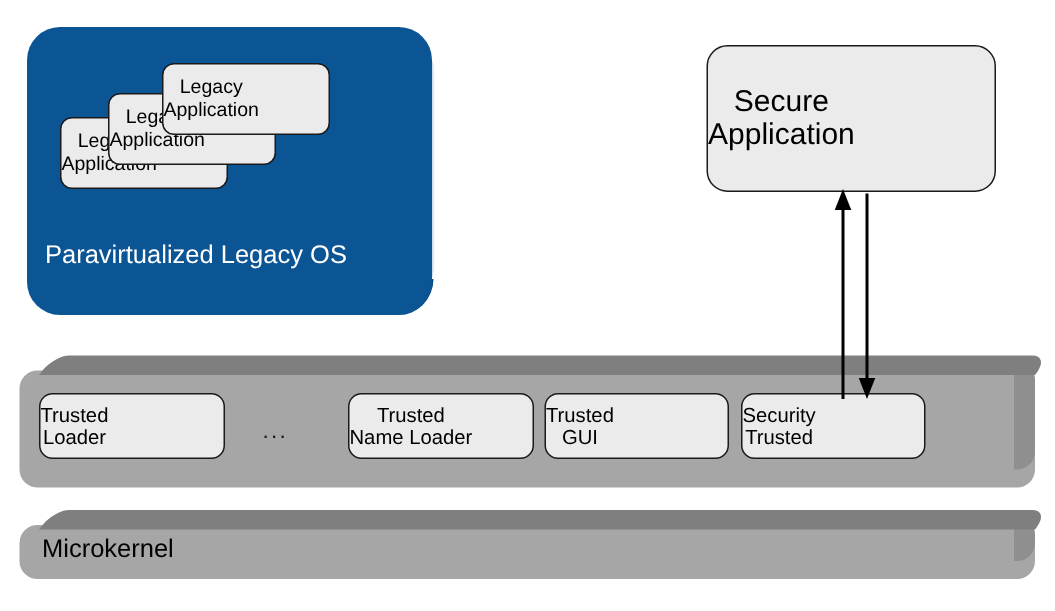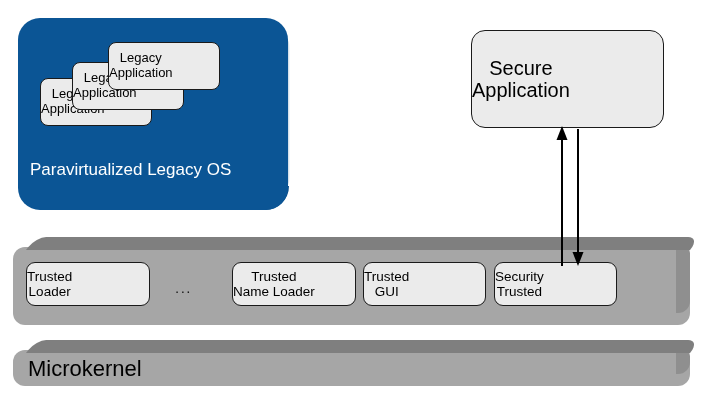--- a/index.html
+++ b/index.html
@@ -150,21 +150,21 @@
     width: 677px;
     height: 46px;
     z-index: 2;
   }
   .kernel-bar .face { height: 36px; }
 
   .kernel-label {
     position: absolute;
     left: 28px;
     top: 356px;
-    font-size: 22px;
+    font-size: 17px;
     color: #000000;
     white-space: nowrap;
     z-index: 4;
   }
 
   
   .service {
     height: 44px;
     top: 262px;
     font-size: 13.5px;

